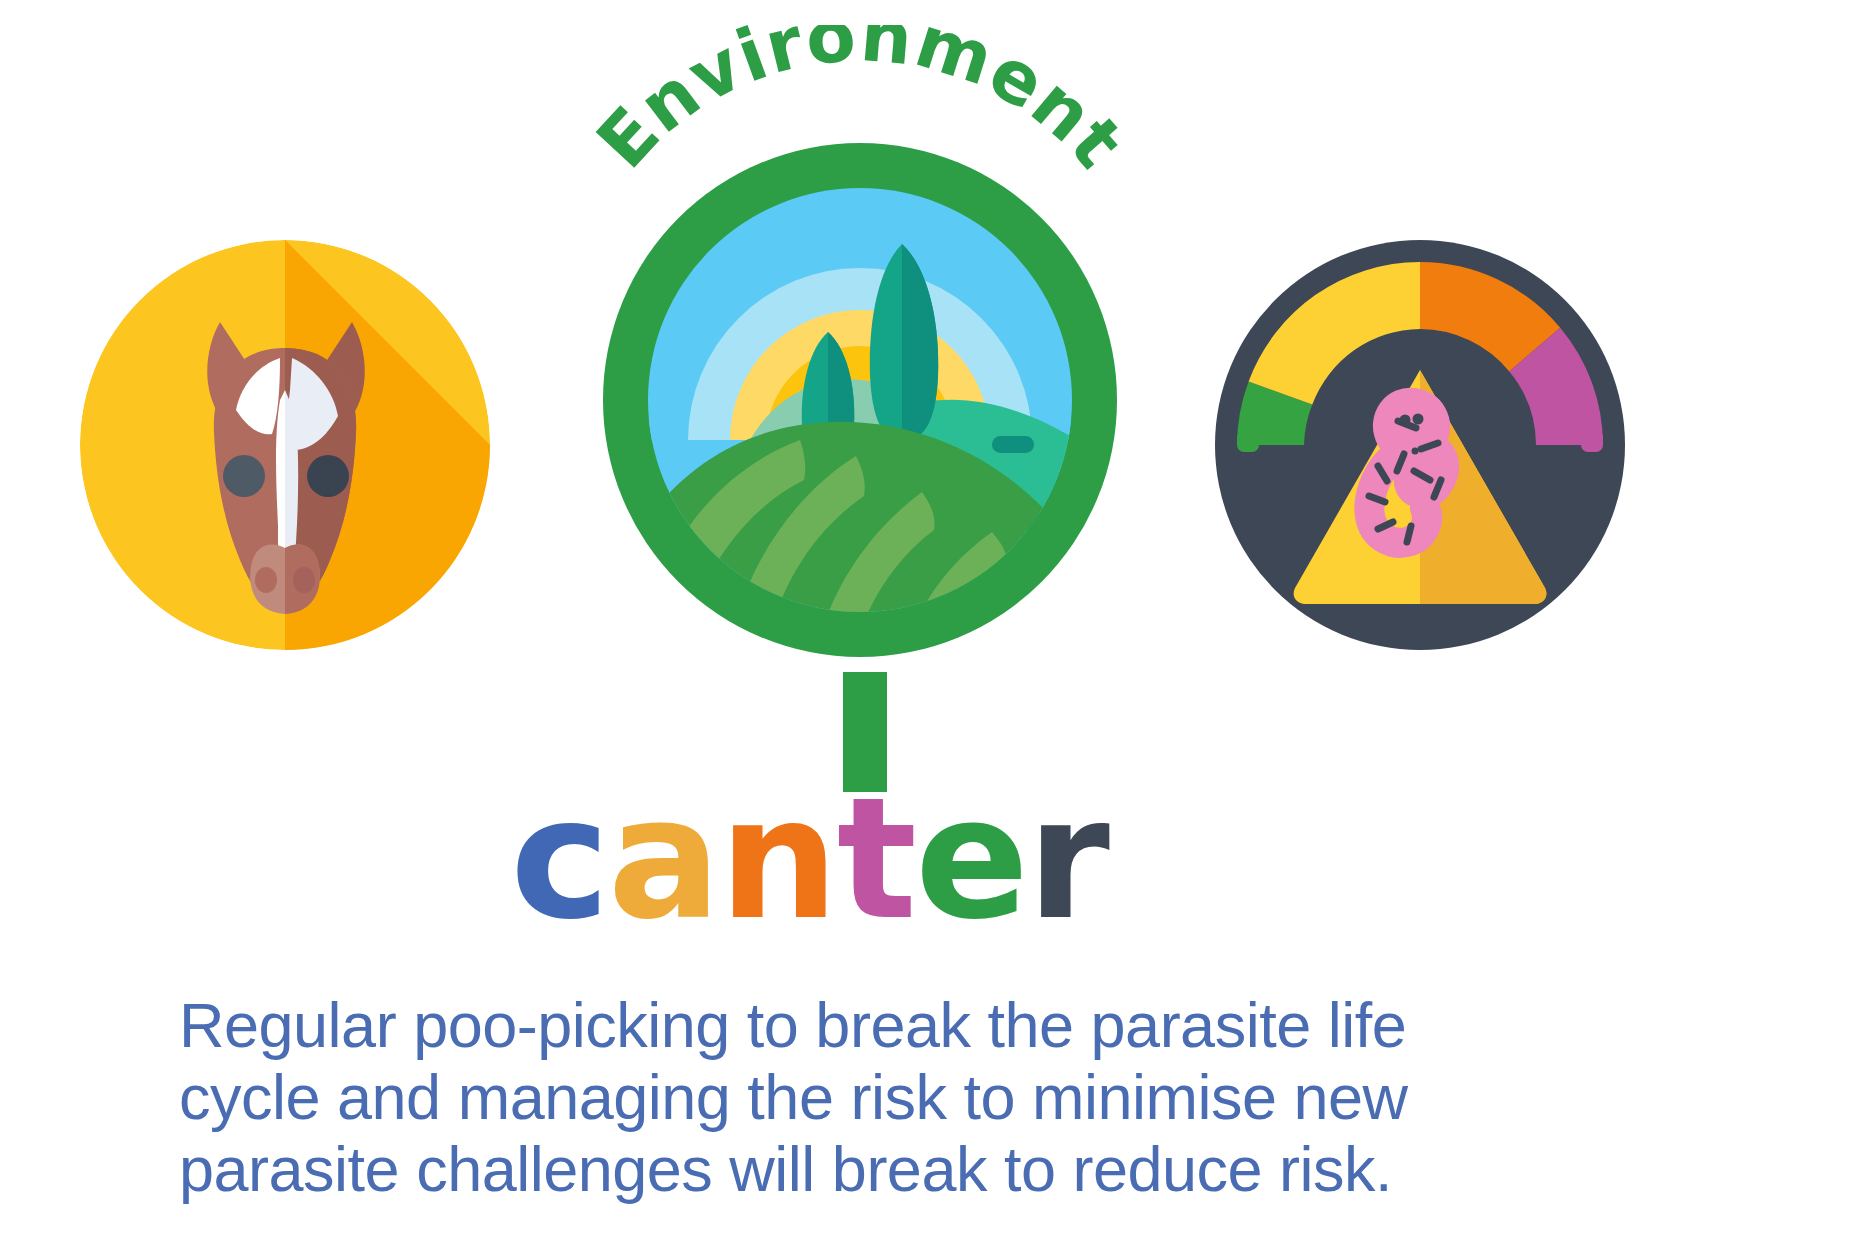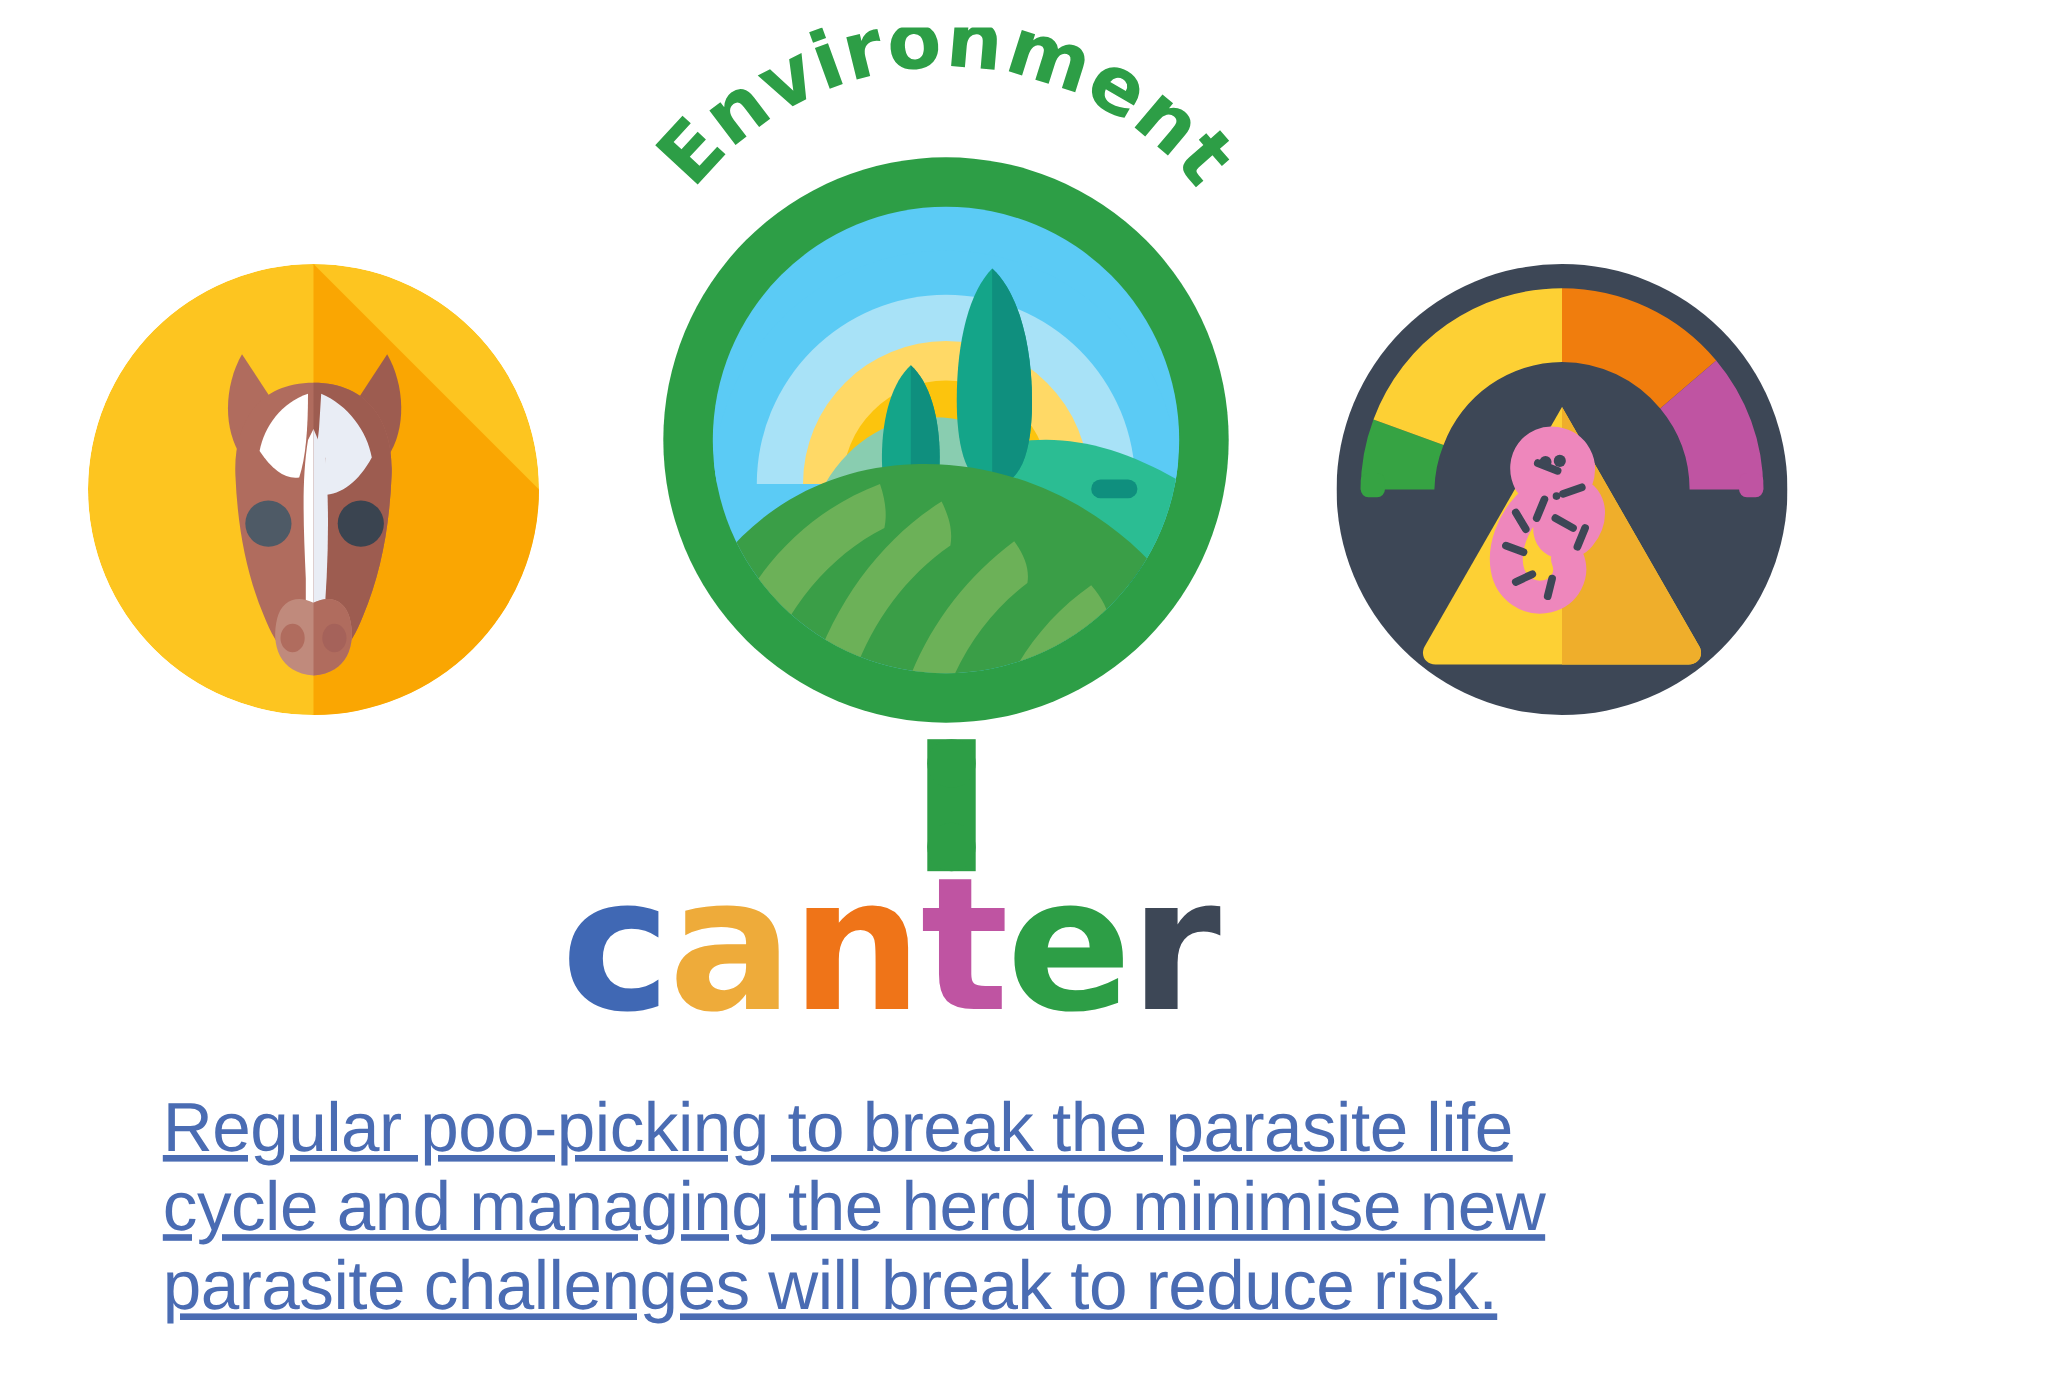--- a/index.html
+++ b/index.html
@@ -91,30 +91,29 @@
     font-size: 168px;
     letter-spacing: -2px;
     line-height: 1;
     white-space: nowrap;
   }
   .wordmark span { display: inline-block; }
 
   
   .caption {
     position: absolute;
-    left: 148px;
+    left: 179px;
     top: 990px;
     width: 1420px;
     color: #4a6cb3;
     font-family: "Liberation Sans", sans-serif;
     font-weight: normal;
     font-size: 63px;
     line-height: 1.14;
     letter-spacing: -0.5px;
-    text-decoration: underline;
   }
   .caption-line { display: block; white-space: nowrap; }
 </style>
 </head>
 <body style="background: rgb(255, 255, 255);">
 
 <div class="stage">
 
   <div class="icon-row">
 
@@ -286,17 +285,17 @@
     <div class="dot dot-1" style="background: rgb(45, 158, 70);"></div>
     <div class="dot dot-2" style="background: rgb(45, 158, 70);"></div>
   </div>
 
   <div class="wordmark">
     <span style="color: rgb(64, 104, 180);">c</span><span style="color: rgb(238, 171, 58);">a</span><span style="color: rgb(239, 116, 24);">n</span><span style="color: rgb(191, 84, 162);">t</span><span style="color: rgb(45, 158, 70);">e</span><span style="color: rgb(61, 71, 86);">r</span>
   </div>
 
   <div class="caption" style="color: rgb(74, 108, 179);">
     <span class="caption-line">Regular poo-picking to break the parasite life</span>
-    <span class="caption-line">cycle and managing the herd to minimise new</span>
+    <span class="caption-line">cycle and managing the risk to minimise new</span>
     <span class="caption-line">parasite challenges will break to reduce risk.</span>
   </div>
 
 </div>
 
 </body></html>

